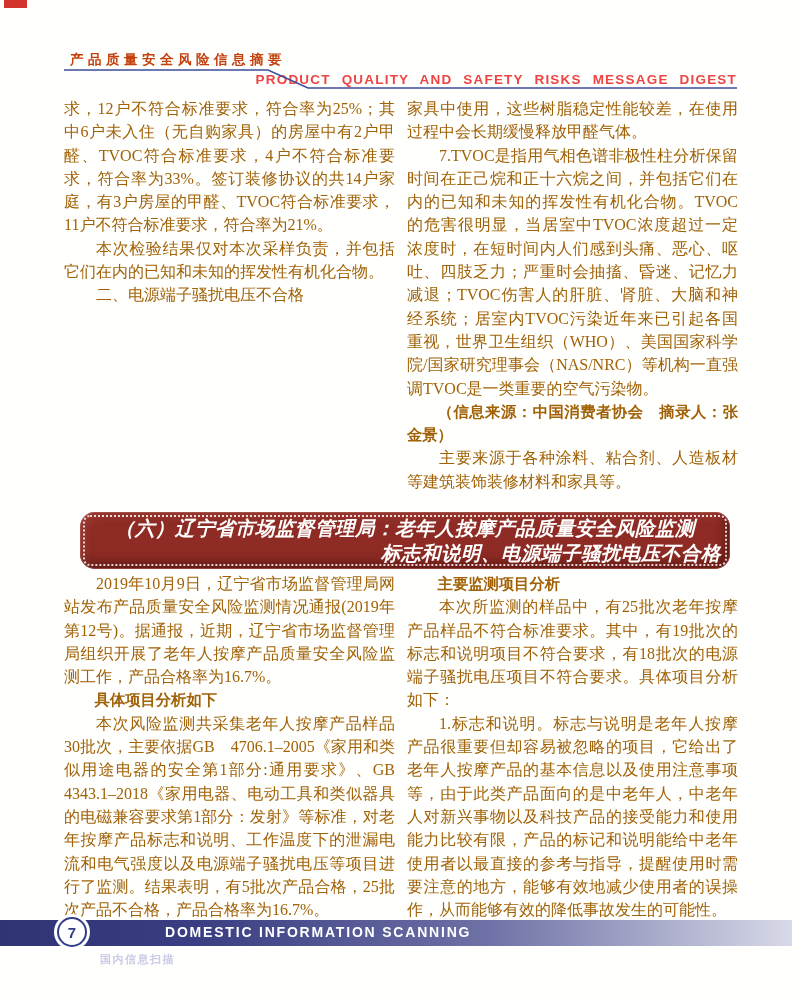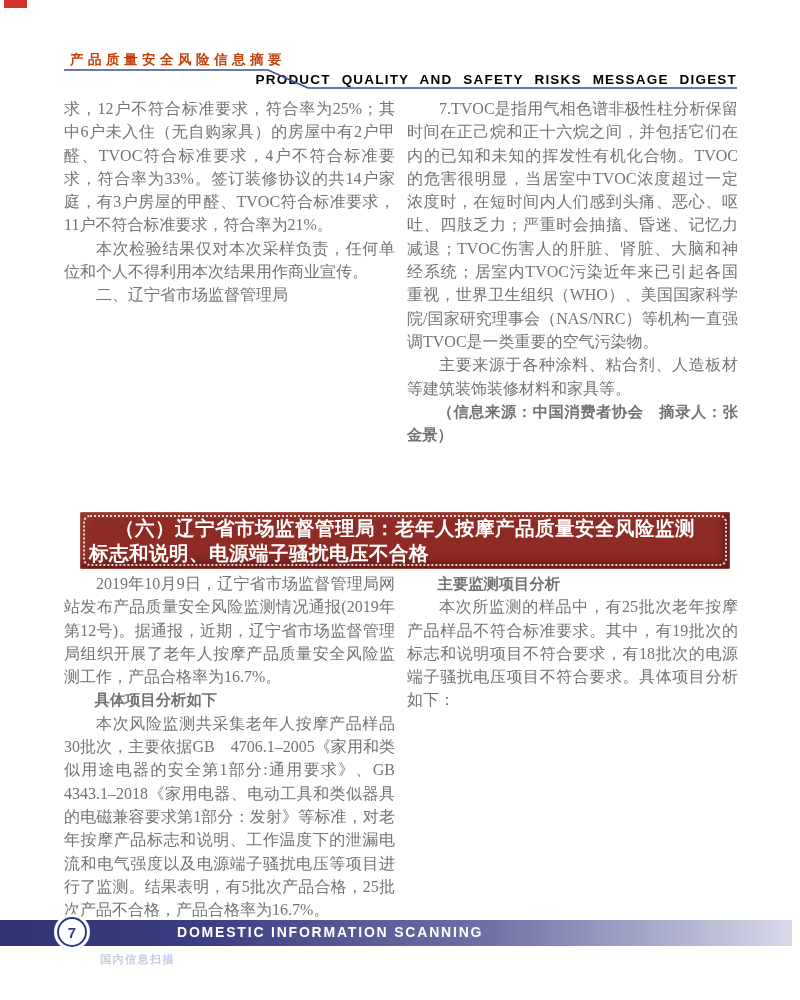--- a/index.html
+++ b/index.html
@@ -24,112 +24,115 @@
   }
   .header-rule { position:absolute; left:0; top:0; }
 
   
   .columns { position:absolute; left:64px; width:674px; display:flex; gap:12px; }
   .columns.top { top:97px; }
   .columns.bottom { top:572px; }
   .col { width:331px; }
   .para {
     margin:0; font-size:16px; line-height:23.3px;
-    text-align:justify; text-justify:inter-ideograph; color:#737373;
+    text-align:justify; text-justify:inter-ideograph; color:#a16207;
   }
   .para.indent { text-indent:2em; }
   .para.bold {
     font-weight:bold;
     font-family:"Liberation Sans","DejaVu Sans",sans-serif;
     font-size:15.3px;
   }
 
   
   .banner {
     position:absolute; left:80px; top:512px; width:650px; height:57px;
-    border-radius:2px;
+    border-radius:15px;
     box-shadow: inset 0 0 0 1px rgba(190,110,100,0.45),
                 inset -6px -7px 10px rgba(70,12,10,0.55),
                 inset 5px 5px 9px rgba(200,120,110,0.22);
+    font-style: italic;
   }
   .banner::before {
     content:""; position:absolute; inset:3px;
     border:2px dotted rgba(255,255,255,0.82); border-radius:7px;
     pointer-events:none;
   }
   .banner-text {
     position:relative; color:#ffffff;
     font-family:"Liberation Sans","DejaVu Sans",sans-serif;
     font-weight:bold; font-size:19.5px; line-height:25px;
     padding:4px 9px 0 9px; letter-spacing:0.5px;
   }
   .banner-line1 { text-align:center; }
-  .banner-line2 { text-align:left; }
+  .banner-line2 { text-align:right; }
 
   
   .footer-bar { position:absolute; left:0; top:920px; width:792px; height:26px; }
   .footer-circle {
     position:absolute; left:57px; top:917px; width:26px; height:26px;
     background:#ffffff; border-radius:50%;
     display:flex; align-items:center; justify-content:center;
     font-family:"Liberation Sans","DejaVu Sans",sans-serif;
     font-weight:bold; font-size:15px;
   }
   .footer-zh {
     position:absolute; left:100px; top:952px;
     font-family:Liberation Mono, monospace;
     font-size:11px; font-weight:bold; letter-spacing:1.5px;
   }
   .footer-en {
     position:absolute; left:165px; top:924px;
     font-family:"Liberation Sans","DejaVu Sans",sans-serif;
-    font-size:14px; font-weight:bold; letter-spacing:1.8px; color:#ffffff;margin-left:12px;
+    font-size:14px; font-weight:bold; letter-spacing:1.8px; color:#ffffff;
   }
 </style>
 </head>
 <body>
 
 <div class="corner-mark" style="background: rgb(210, 52, 43);"></div>
 
 <div>
   <div class="header-zh" style="color: #c2410c;">产品质量安全风险信息摘要</div>
-  <div class="header-en" style="color: #000000;">PRODUCT QUALITY AND SAFETY RISKS MESSAGE DIGEST</div>
+  <div class="header-en" style="color: #ef4444;">PRODUCT QUALITY AND SAFETY RISKS MESSAGE DIGEST</div>
   <svg class="header-rule" width="800" height="100">
     <polyline points="64,70 268,70 308,88 737,88" fill="none" stroke="#3e4e9a" stroke-width="1.6"></polyline>
   </svg>
 </div>
 
 <div class="columns top">
   <div class="col">
       <p class="para">求，12户不符合标准要求，符合率为25%；其中6户未入住（无自购家具）的房屋中有2户甲醛、TVOC符合标准要求，4户不符合标准要求，符合率为33%。签订装修协议的共14户家庭，有3户房屋的甲醛、TVOC符合标准要求，11户不符合标准要求，符合率为21%。</p>
-      <p class="para indent">本次检验结果仅对本次采样负责，任何单位和个人不得利用本次结果用作商业宣传。</p>
-      <p class="para indent">二、辽宁省市场监督管理局</p>
+      <p class="para indent">本次检验结果仅对本次采样负责，并包括它们在内的已知和未知的挥发性有机化合物。</p>
+      <p class="para indent">二、电源端子骚扰电压不合格</p>
     </div>
   <div class="col">
+      <p class="para">家具中使用，这些树脂稳定性能较差，在使用过程中会长期缓慢释放甲醛气体。</p>
       <p class="para indent">7.TVOC是指用气相色谱非极性柱分析保留时间在正己烷和正十六烷之间，并包括它们在内的已知和未知的挥发性有机化合物。TVOC的危害很明显，当居室中TVOC浓度超过一定浓度时，在短时间内人们感到头痛、恶心、呕吐、四肢乏力；严重时会抽搐、昏迷、记忆力减退；TVOC伤害人的肝脏、肾脏、大脑和神经系统；居室内TVOC污染近年来已引起各国重视，世界卫生组织（WHO）、美国国家科学院/国家研究理事会（NAS/NRC）等机构一直强调TVOC是一类重要的空气污染物。</p>
+      <p class="para indent bold">（信息来源：中国消费者协会　摘录人：张金景）</p>
       <p class="para indent">主要来源于各种涂料、粘合剂、人造板材等建筑装饰装修材料和家具等。</p>
-      <p class="para indent bold">（信息来源：中国消费者协会　摘录人：张金景）</p>
     </div>
 </div>
 
 <div class="banner" style="background: rgb(141, 43, 36);">
   <div class="banner-text" style="color: rgb(255, 255, 255);">
     <div class="banner-line1">（六）辽宁省市场监督管理局：老年人按摩产品质量安全风险监测</div>
     <div class="banner-line2">标志和说明、电源端子骚扰电压不合格</div>
   </div>
 </div>
 
 <div class="columns bottom">
   <div class="col">
       <p class="para indent">2019年10月9日，辽宁省市场监督管理局网站发布产品质量安全风险监测情况通报(2019年第12号)。据通报，近期，辽宁省市场监督管理局组织开展了老年人按摩产品质量安全风险监测工作，产品合格率为16.7%。</p>
       <p class="para indent bold">具体项目分析如下</p>
       <p class="para indent">本次风险监测共采集老年人按摩产品样品30批次，主要依据GB　4706.1–2005《家用和类似用途电器的安全第1部分:通用要求》、GB 4343.1–2018《家用电器、电动工具和类似器具的电磁兼容要求第1部分：发射》等标准，对老年按摩产品标志和说明、工作温度下的泄漏电流和电气强度以及电源端子骚扰电压等项目进行了监测。结果表明，有5批次产品合格，25批次产品不合格，产品合格率为16.7%。</p>
     </div>
   <div class="col">
       <p class="para indent bold">主要监测项目分析</p>
       <p class="para indent">本次所监测的样品中，有25批次老年按摩产品样品不符合标准要求。其中，有19批次的标志和说明项目不符合要求，有18批次的电源端子骚扰电压项目不符合要求。具体项目分析如下：</p>
+      <p class="para indent">1.标志和说明。标志与说明是老年人按摩产品很重要但却容易被忽略的项目，它给出了老年人按摩产品的基本信息以及使用注意事项等，由于此类产品面向的是中老年人，中老年人对新兴事物以及科技产品的接受能力和使用能力比较有限，产品的标记和说明能给中老年使用者以最直接的参考与指导，提醒使用时需要注意的地方，能够有效地减少使用者的误操作，从而能够有效的降低事故发生的可能性。</p>
     </div>
 </div>
 
 <div class="footer-bar" style="background: linear-gradient(90deg, rgb(48, 52, 117) 0%, rgb(58, 62, 130) 25%, rgb(111, 114, 166) 62%, rgb(216, 217, 232) 100%);"></div>
 <div class="footer-circle" style="color: rgb(51, 61, 134); border: 2px solid rgb(51, 61, 134); box-shadow: rgb(255, 255, 255) 0px 0px 0px 3px;">7</div>
 <div class="footer-zh" style="color: rgb(201, 203, 230);">国内信息扫描</div>
 <div class="footer-en">DOMESTIC INFORMATION SCANNING</div>
 
 </body></html>

